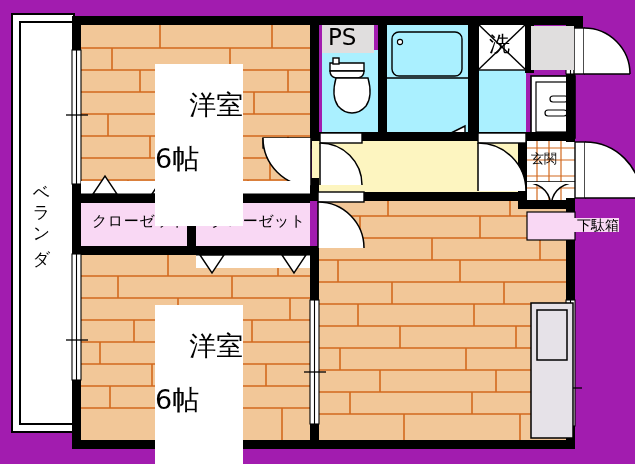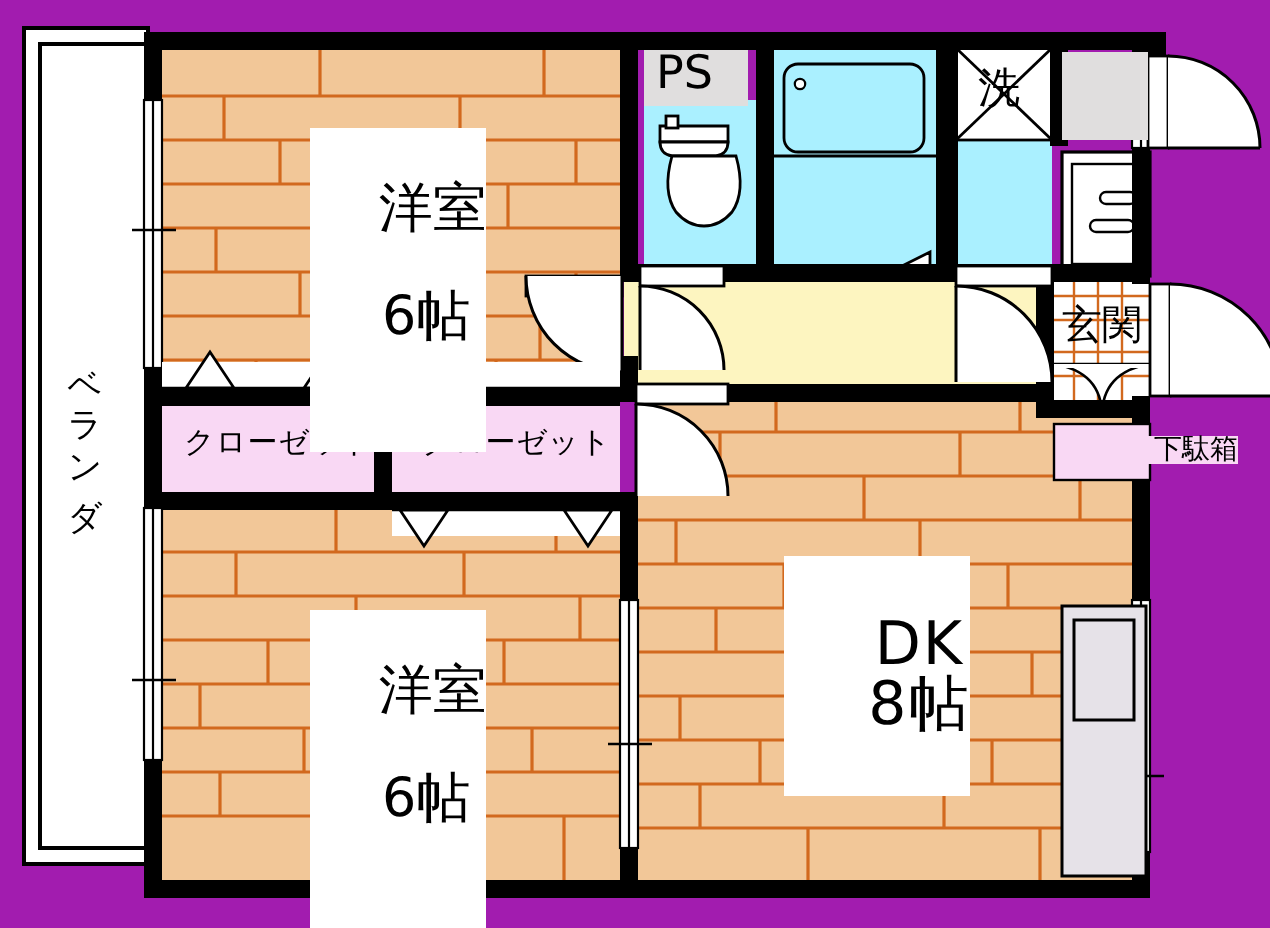--- a/index.html
+++ b/index.html
@@ -27,36 +27,36 @@
     white-space: pre;
     line-height: 1.0;
     letter-spacing: 0px;
   }
   .lbl-room {
     font-size: 27px;
     text-align: left;
     background: #ffffff;
     font-weight: 400;
   }
-  .lbl-room .l2 { display:block;padding-left:36px; }
+  .lbl-room .l2 { display:block; }
   .lbl-ps {
     font-size: 23px;
     background: #e0dede;
     padding: 0 2px;
   }
   .lbl-mb {
     font-size: 27px;
     background: #e0dede;
     padding: 0 1px;
   }
   .lbl-sen {
     font-size: 21px;
   }
   .lbl-genkan {
-    font-size: 20px;
+    font-size: 13px;
     text-align:left;
   }
   .lbl-geta {
     font-size: 14px;
     background: #f9d8f4;
   }
   .lbl-closet {
     font-size: 15px;
     letter-spacing: 0.5px;
   }
@@ -407,18 +407,14 @@
   <div class="lbl lbl-room" style="left:155px; top:64px;">
     <span class="l1">洋室</span>
     <span class="l2">6帖</span>
   </div>
 
   <div class="lbl lbl-room" style="left:155px; top:305px;">
     <span class="l1">洋室</span>
     <span class="l2">6帖</span>
   </div>
 
-  <div class="lbl lbl-dk" style="left:392px; top:278px;">
-    <span class="l1">DK</span>
-    <span class="l2">8帖</span>
-  </div>
 
 </div>
 
 </body></html>

